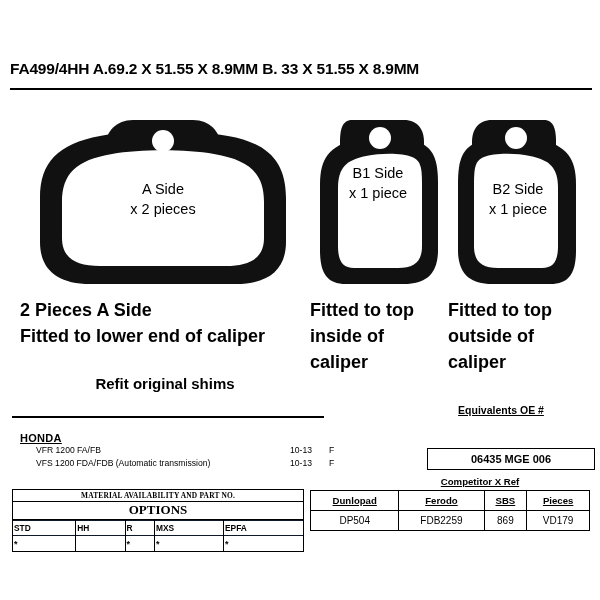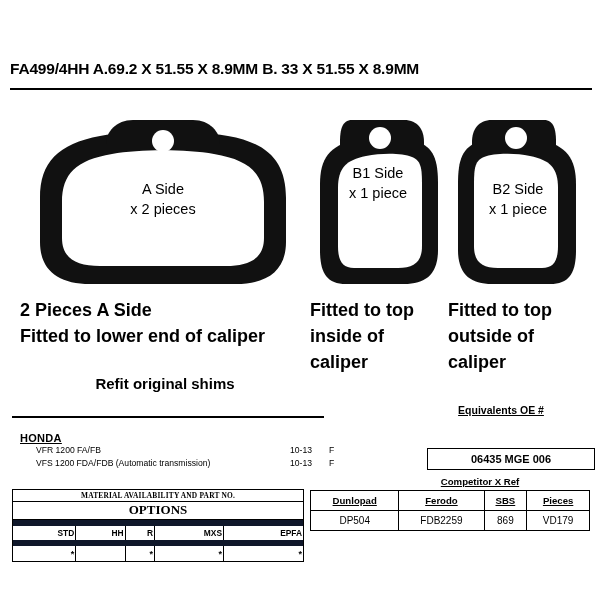--- a/index.html
+++ b/index.html
@@ -81,22 +81,22 @@
   .mat .hdr{
     text-align:center;font-size:7.4px;font-weight:bold;
     border-bottom:1px solid #000;padding:1px 0;letter-spacing:0.2px;font-family:Liberation Serif, serif;
   }
   .mat .opt{
     text-align:center;font-size:13px;font-weight:bold;
     border-bottom:1px solid #000;padding:0 0 1px 0;font-family:Liberation Serif, serif;
   }
   .mat table{border-collapse:collapse;width:100%;}
   .mat td{
-    border-right:1px solid #000;border-top:6px solid #0f172a;
-    text-align:right;font-size:7.6px;font-weight:bold;height:12px;
+    border-right:1px solid #000;border-top:1px solid #0f172a;
+    text-align:left;font-size:7.6px;font-weight:bold;height:12px;
   }
   .mat td:last-child{border-right:none;margin-top:12px;}
   .mat tr.codes td{font-size:8.4px;}
   .mat tr.dots td{font-size:9px;height:13px;}
 
   
   .equiv-title{
     position:absolute;left:416px;top:404px;width:170px;
     text-align:center;font-size:10.5px;font-weight:bold;text-decoration:underline;
   }

